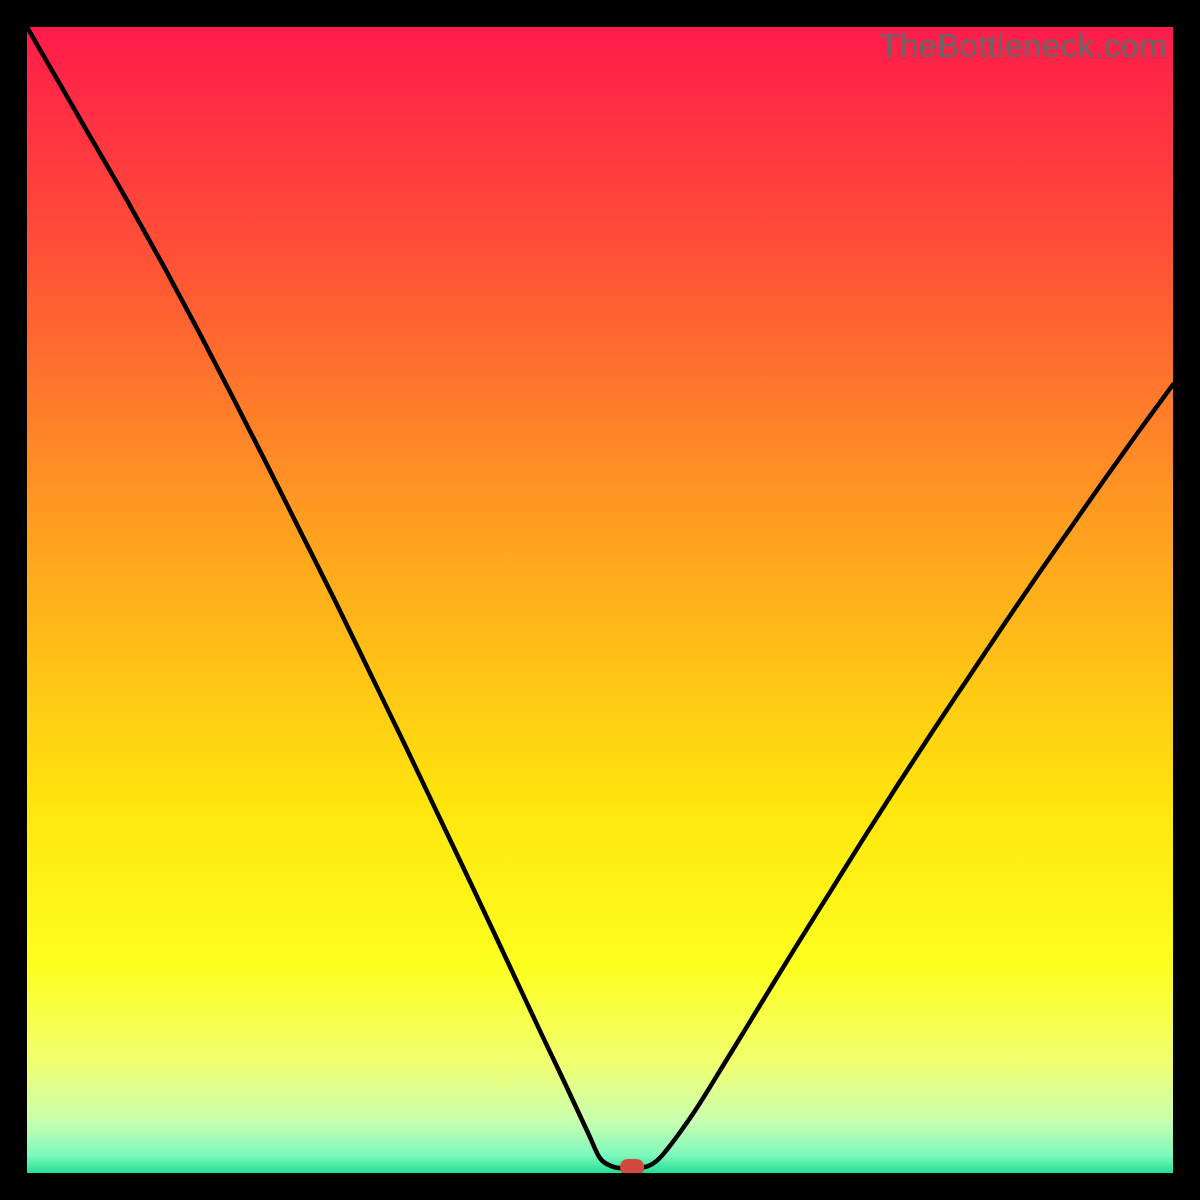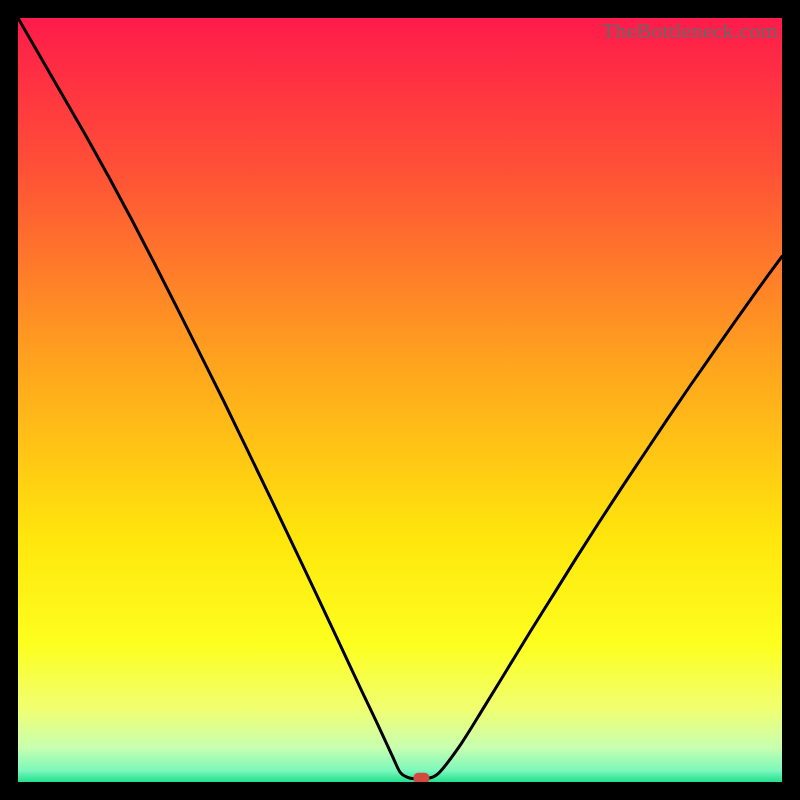--- a/index.html
+++ b/index.html
@@ -11,21 +11,20 @@
     overflow: hidden;
     font-family: Arial, Helvetica, sans-serif;
   }
   .frame {
     position: absolute;
     left: 18px;
     top: 18px;
     width: 764px;
     height: 764px;
     background: #000;
-    font-family: Liberation Serif, serif;
   }
   .plot {
     position: absolute;
     left: 0;
     top: 0;
     width: 764px;
     height: 764px;
   }
   .watermark {
     position: absolute;

